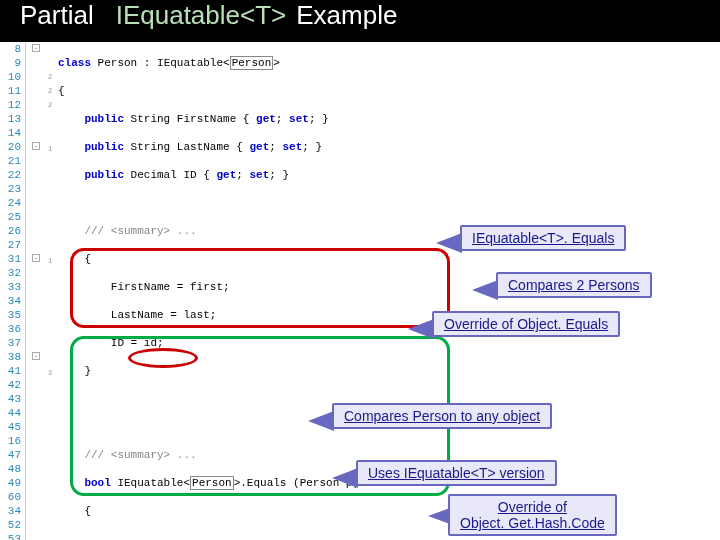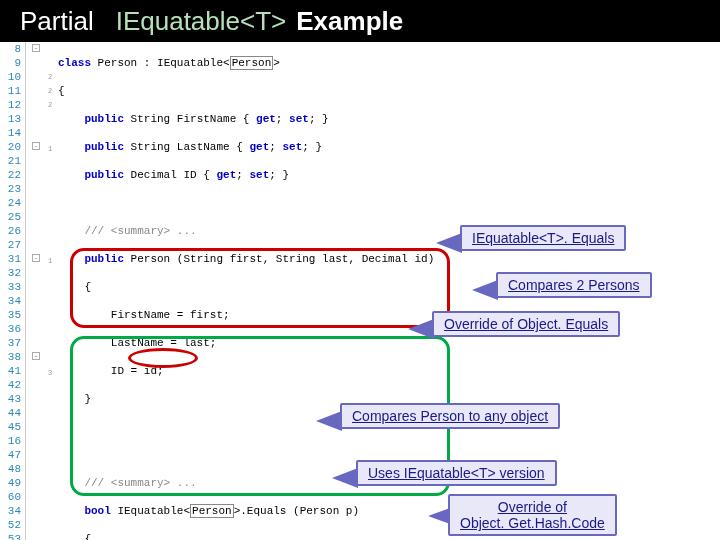--- a/index.html
+++ b/index.html
@@ -1,39 +1,39 @@
 <!DOCTYPE html>
 <html><head>
 <meta charset="utf-8">
 <style>
   * { box-sizing: border-box; margin: 0; padding: 0; }
   body { width: 720px; height: 540px; background: #fff; font-family: Arial, sans-serif; overflow: hidden; position: relative; }
-  .title-bar { background: #000; color: #fff; height: 42px; display: flex; align-items: center; padding: 0 20px; font-size: 26px; font-family: Arial, sans-serif; }
+  .title-bar { background: #000; color: #fff; height: 42px; display: flex; align-items: flex-start; padding: 0 20px; font-size: 26px; font-family: Arial, sans-serif; }
   .title-text1 { color: #fff; }
   .title-text2 { color: #b8e0b8; margin-left: 22px; }
-  .title-text3 { color: #fff; margin-left: 10px; font-weight: bold; }
+  .title-text3 { color: #fff; margin-left: 10px; }
   .editor { position: relative; font-family: Consolas, 'Courier New', monospace; font-size: 11px; line-height: 14px; }
   .gutter { position: absolute; left: 0; top: 0; width: 26px; text-align: right; color: #2b8ab8; background: #fff; padding-right: 4px; border-right: 1px solid #ccc; }
   .gutter div { height: 14px; }
   .margin2 { position: absolute; left: 26px; top: 0; width: 32px; background: #fff; }
   .margin2 .out { position: absolute; font-size: 8px; color: #888; border: 1px solid #aaa; width: 8px; height: 8px; text-align: center; line-height: 6px; }
   .margin2 .num { position: absolute; font-size: 7px; color: #999; left: 22px; }
   .code { position: absolute; left: 58px; top: 0; white-space: pre; }
   .code-line { height: 14px; }
   .kw { color: #0000cc; font-weight: bold; }
   .cmt { color: #888; }
   .callout { position: absolute; background: #e8e8f8; border: 2px solid #6868c0; color: #1a1a8a; font-family: Arial, sans-serif; font-size: 14px; padding: 3px 10px; text-decoration: underline; z-index: 10; border-radius: 2px; }
   .callout::before { content: ""; position: absolute; width: 0; height: 0; border-style: solid; }
   .c1 { top: 225px; left: 460px; }
   .c1::before { left: -26px; top: 6px; border-width: 10px 26px 10px 0; border-color: transparent #6868c0 transparent transparent; }
   .c2 { top: 272px; left: 496px; }
   .c2::before { left: -26px; top: 6px; border-width: 10px 26px 10px 0; border-color: transparent #6868c0 transparent transparent; }
   .c3 { top: 311px; left: 432px; }
   .c3::before { left: -26px; top: 6px; border-width: 10px 26px 10px 0; border-color: transparent #6868c0 transparent transparent; }
-  .c4 { top: 403px; left: 340px; text-align: right; }
+  .c4 { top: 403px; left: 332px; text-align: right; }
   .c4::before { left: -26px; top: 6px; border-width: 10px 26px 10px 0; border-color: transparent #6868c0 transparent transparent; }
   .c5 { top: 460px; left: 356px; }
   .c5::before { left: -26px; top: 6px; border-width: 10px 26px 10px 0; border-color: transparent #6868c0 transparent transparent; }
   .c6 { top: 494px; left: 448px; text-align: center; }
   .c6::before { left: -22px; top: 12px; border-width: 8px 22px 8px 0; border-color: transparent #6868c0 transparent transparent; }
   .red-box { position: absolute; border: 3px solid #cc0000; border-radius: 14px; z-index: 5; pointer-events: none; }
   .red-circle { position: absolute; border: 3px solid #cc0000; border-radius: 50%; z-index: 6; pointer-events: none; }
   .green-box { position: absolute; border: 3px solid #00aa44; border-radius: 14px; z-index: 5; pointer-events: none; }
   .token-box { border: 1px solid #888; padding: 0 1px; }
 </style>
@@ -99,21 +99,20 @@
 
   </div>
   <div class="code">
 <div class="code-line"><span class="kw">class</span><span> Person : IEquatable&lt;</span><span class="token-box">Person</span><span>&gt;</span></div>
 <div class="code-line">{</div>
 <div class="code-line"><span class="kw">    public</span><span> String FirstName { </span><span class="kw">get</span><span>; </span><span class="kw">set</span><span>; }</span></div>
 <div class="code-line"><span class="kw">    public</span><span> String LastName { </span><span class="kw">get</span><span>; </span><span class="kw">set</span><span>; }</span></div>
 <div class="code-line"><span class="kw">    public</span><span> Decimal ID { </span><span class="kw">get</span><span>; </span><span class="kw">set</span><span>; }</span></div>
 <div class="code-line"></div>
 <div class="code-line cmt">    /// &lt;summary&gt; ...</div>
-<div class="code-line"><span class="kw">    public</span><span> Person (String first, String last, Decimal id)</span></div>
 <div class="code-line">    {</div>
 <div class="code-line">        FirstName = first;</div>
 <div class="code-line">        LastName = last;</div>
 <div class="code-line">        ID = id;</div>
 <div class="code-line">    }</div>
 <div class="code-line"></div>
 <div class="code-line"></div>
 <div class="code-line cmt">    /// &lt;summary&gt; ...</div>
 <div class="code-line"><span class="kw">    bool</span><span> IEquatable&lt;</span><span class="token-box">Person</span><span>&gt;.Equals (Person p)</span></div>
 <div class="code-line">    {</div>

